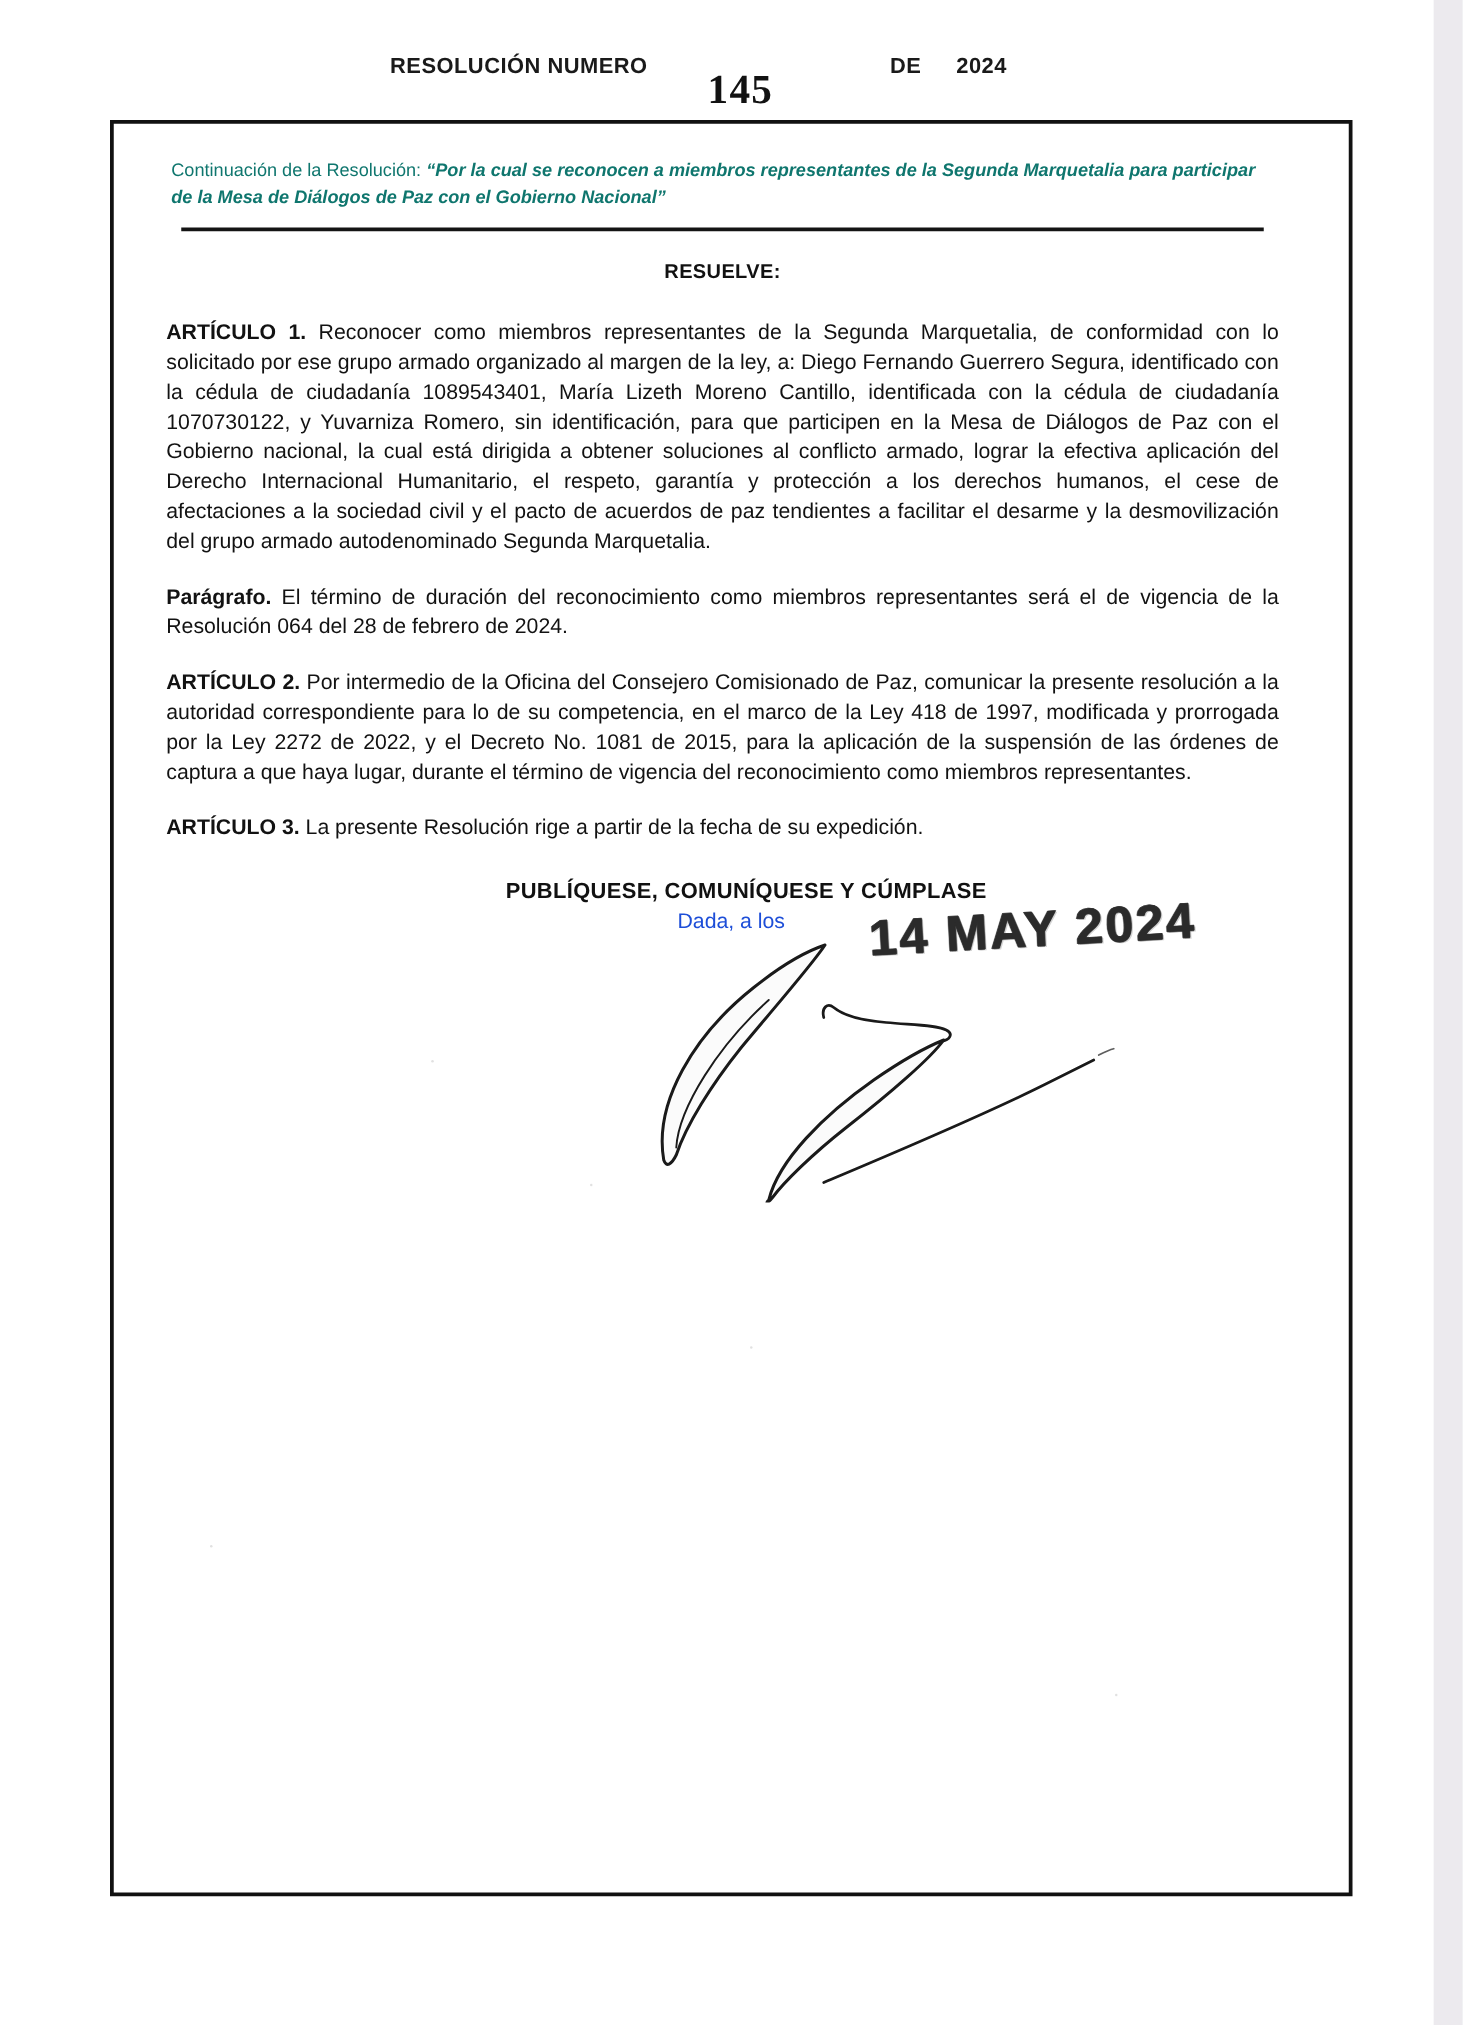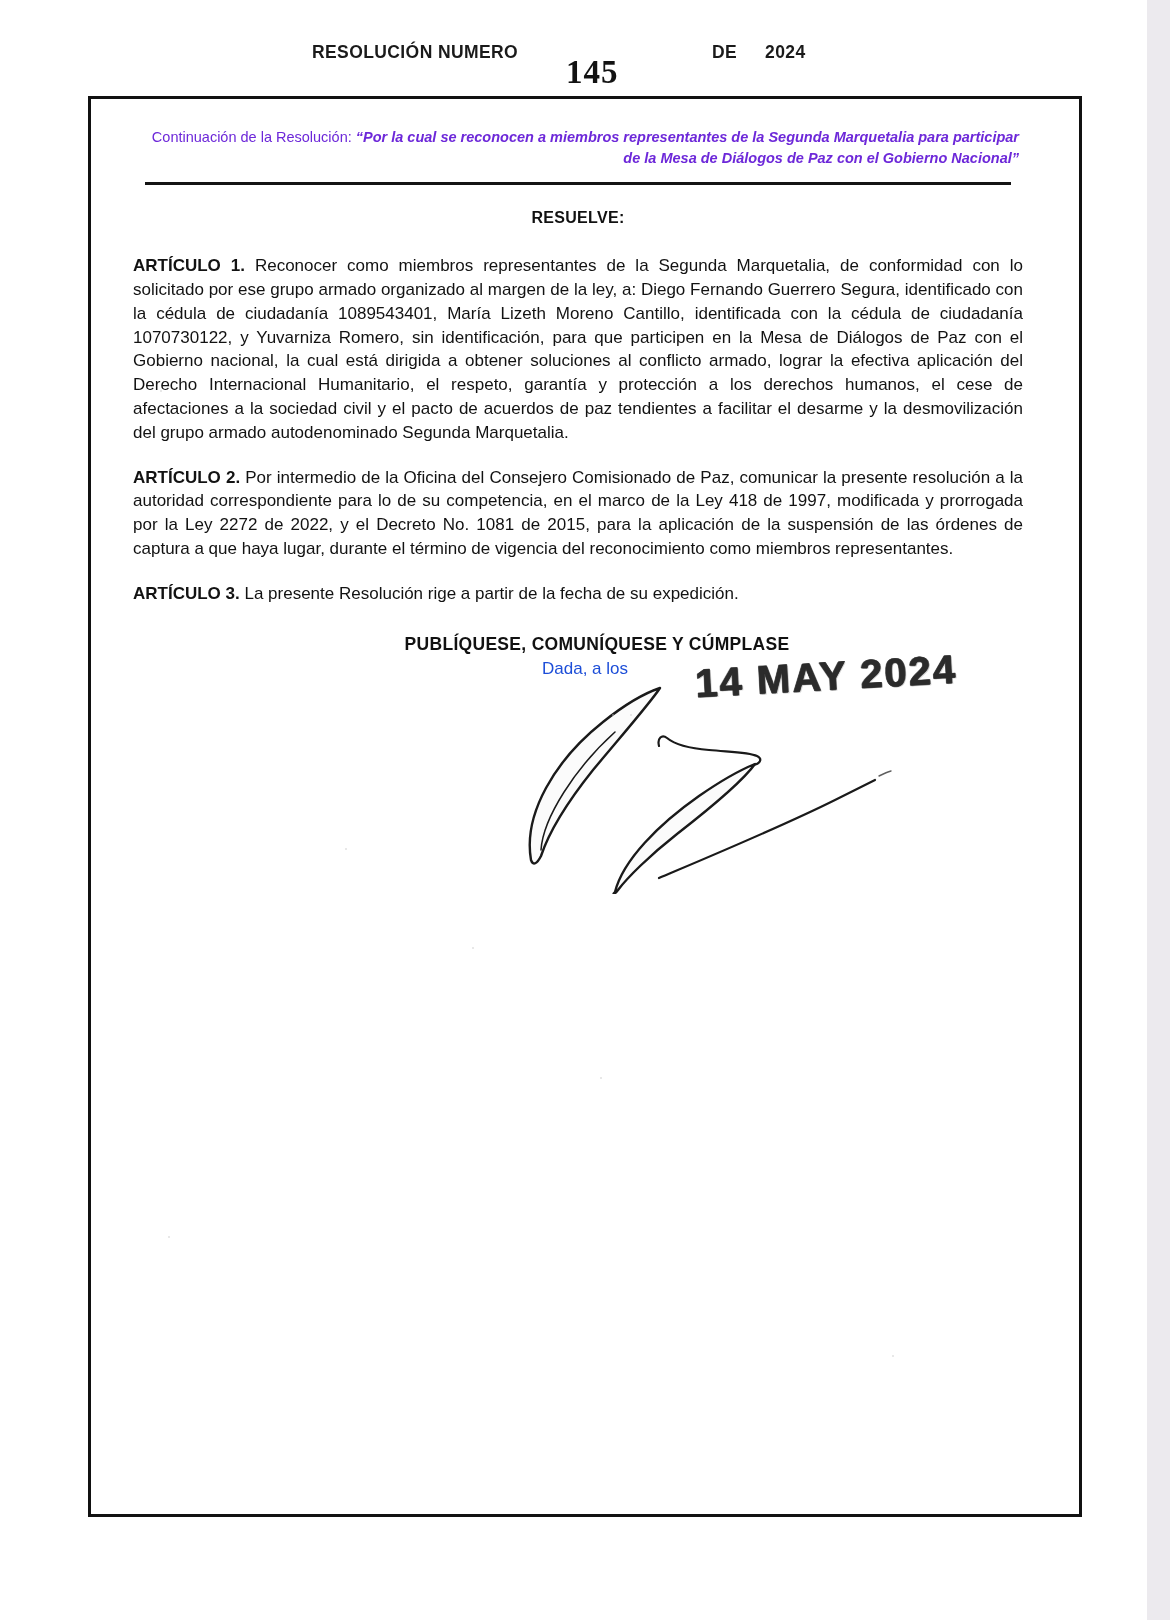--- a/index.html
+++ b/index.html
@@ -82,22 +82,22 @@
     position: absolute;
     left: 42px;
     top: 28px;
     width: 890px;
   }
 
   
   #continuation {
     font-size: 14.5px;
     line-height: 1.42;
-    text-align: right;
-    color: #6d28d9;
+    text-align: left;
+    color: #0f766e;
     padding: 0 4px;
   }
   #continuation .quoted {
     font-style: italic;
     font-weight: bold;
   }
   #continuation .lead { font-weight: normal; }
 
   #hr-separator {
     margin: 14px 12px 0 12px;
@@ -218,20 +218,23 @@
       </div>
 
       <div id="hr-separator"></div>
 
       <div id="resuelve">RESUELVE:</div>
 
       <p class="body-par" id="articulo1">
         <span class="lead">ARTÍCULO 1.</span><span> Reconocer como miembros representantes de la Segunda Marquetalia, de conformidad con lo solicitado por ese grupo armado organizado al margen de la ley, a: Diego Fernando Guerrero Segura, identificado con la cédula de ciudadanía  1089543401, María Lizeth Moreno Cantillo, identificada con la cédula de ciudadanía  1070730122, y Yuvarniza Romero, sin identificación, para que participen en la Mesa de Diálogos de Paz con el Gobierno nacional, la cual está dirigida a obtener soluciones al conflicto armado, lograr la efectiva aplicación del Derecho Internacional Humanitario, el respeto, garantía y protección a los derechos humanos, el cese de afectaciones a la sociedad civil y el pacto de acuerdos de paz tendientes a facilitar el desarme y la desmovilización del grupo armado autodenominado Segunda Marquetalia.</span>
       </p>
 
+      <p class="body-par">
+        <span class="lead">Parágrafo.</span><span> El término de duración del reconocimiento como miembros representantes será el de vigencia de la Resolución 064 del 28 de febrero de 2024.</span>
+      </p>
 
       <p class="body-par">
         <span class="lead">ARTÍCULO 2.</span><span> Por intermedio de la Oficina del Consejero Comisionado de Paz, comunicar la presente resolución a la autoridad correspondiente para lo de su competencia, en el marco de la Ley 418 de 1997, modificada y prorrogada por la Ley 2272 de 2022, y el Decreto No. 1081 de 2015, para la aplicación de la suspensión de las órdenes de captura a que haya lugar, durante el término de vigencia del reconocimiento como miembros representantes.</span>
       </p>
 
       <p class="body-par">
         <span class="lead">ARTÍCULO 3.</span><span> La presente Resolución rige a partir de la fecha de su expedición.</span>
       </p>
 
       <div id="closing">

